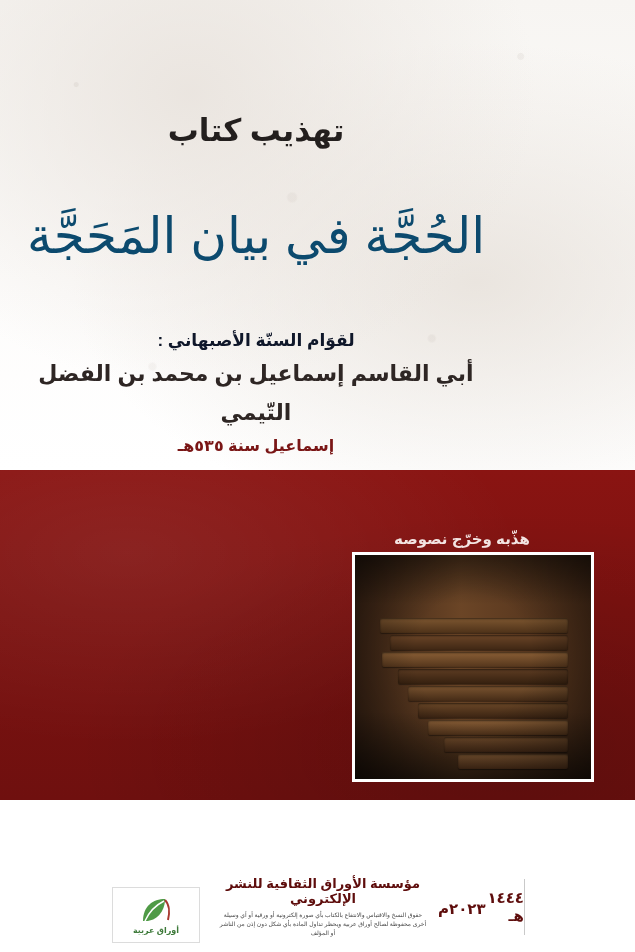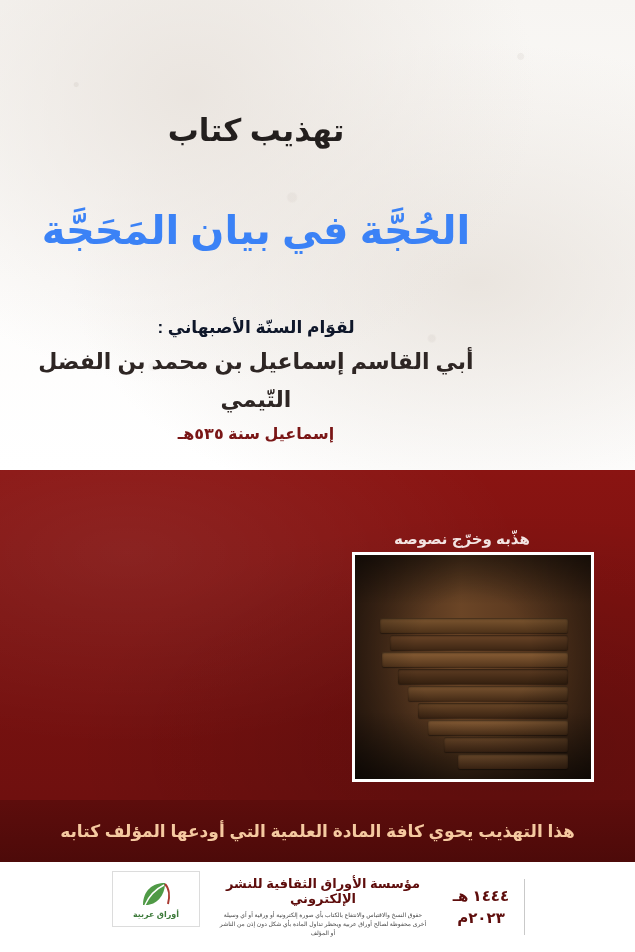--- a/index.html
+++ b/index.html
@@ -57,23 +57,23 @@
   .kicker {
     margin-top: 112px;
     font-size: 31px;
     font-weight: 700;
     color: #231f1e;
     letter-spacing: 0.5px;
   }
 
   .main-title {
     margin-top: 56px;
-    font-size: 40px;
-    font-weight: 700;
-    color: #3b82f6;
+    font-size: 50px;
+    font-weight: 400;
+    color: #0c4a6e;
     letter-spacing: 1px;
     line-height: 1.25;
   }
 
   .author-block {
     margin-top: 58px;
     color: #3a2f2c;
     line-height: 1.75;
   }
   .author-line-1 {
@@ -232,21 +232,21 @@
     align-items: center;
     justify-content: center;
     gap: 0;
   }
 
   .year-box {
     width: 86px;
     height: 56px;
     border-right: 1px solid #c9c9c9;
     display: flex;
-    flex-direction: column;
+    flex-direction: row;
     align-items: center;
     justify-content: center;
     color: #5e0d0c;
     order: 1;
   }
   .year-h { font-size: 15px; font-weight: 700; }
   .year-m { font-size: 15px; font-weight: 700; margin-top: 4px; }
 
   .pub-box {
     width: 230px;
@@ -269,21 +269,21 @@
     font-size: 6px;
     line-height: 1.45;
     color: #4a4a4a;
     text-align: center;
   }
 
   .logo-box {
     width: 92px;
     height: 72px;
     display: flex;
-    align-items: flex-start;
+    align-items: flex-end;
     justify-content: center;
     order: 3;
     margin-right: 6px;
   }
   .logo {
     width: 86px;
     height: 54px;
     border: 1px solid #dcdcdc;
     display: flex;
     flex-direction: column;
@@ -339,23 +339,20 @@
         <div class="bk b5"></div>
         <div class="bk b6"></div>
         <div class="bk b7"></div>
         <div class="bk b8"></div>
         <div class="bk b9"></div>
       </div>
       <div class="photo-vignette"></div>
     </div>
   </div>
 
-  <div class="tagline-strip">
-    <div class="tagline">هذا التهذيب يحوي كافة المادة العلمية التي أودعها المؤلف كتابه</div>
-  </div>
 
   <div class="footer">
     <div class="footer-inner">
 
       <div class="logo-box">
         <div class="logo">
           <div class="logo-mark">
             <svg viewBox="0 0 34 28" width="34" height="28" aria-hidden="true">
               <path d="M4 25 C4 10, 14 3, 26 3 C26 16, 17 25, 7 25 Z" fill="#4f9a46"></path>
               <path d="M6 25 C10 16, 17 9, 25 5" stroke="#ffffff" stroke-width="1.4" fill="none"></path>

